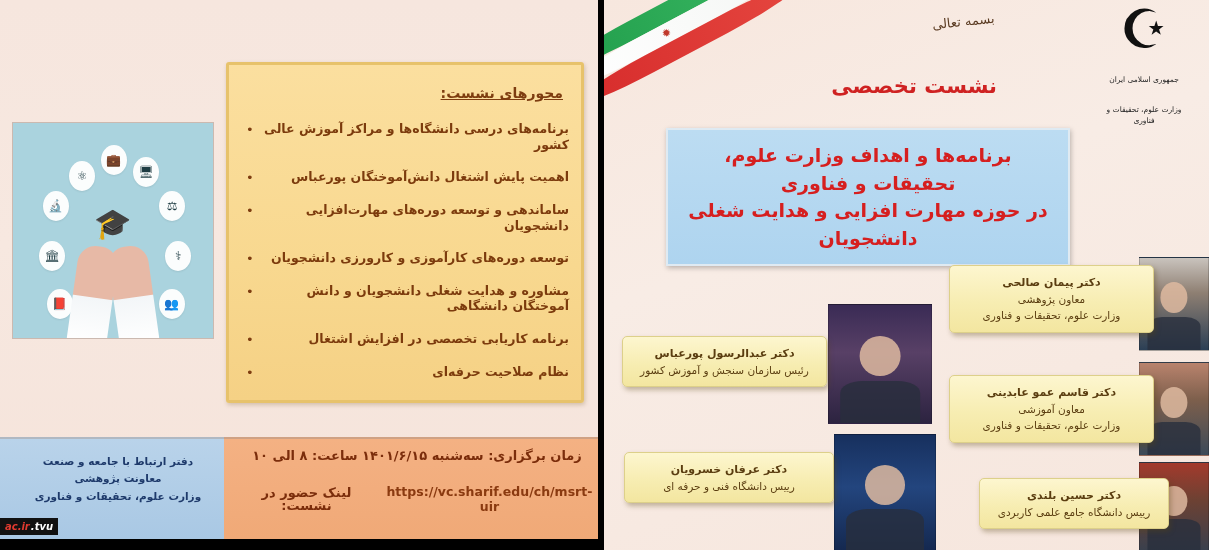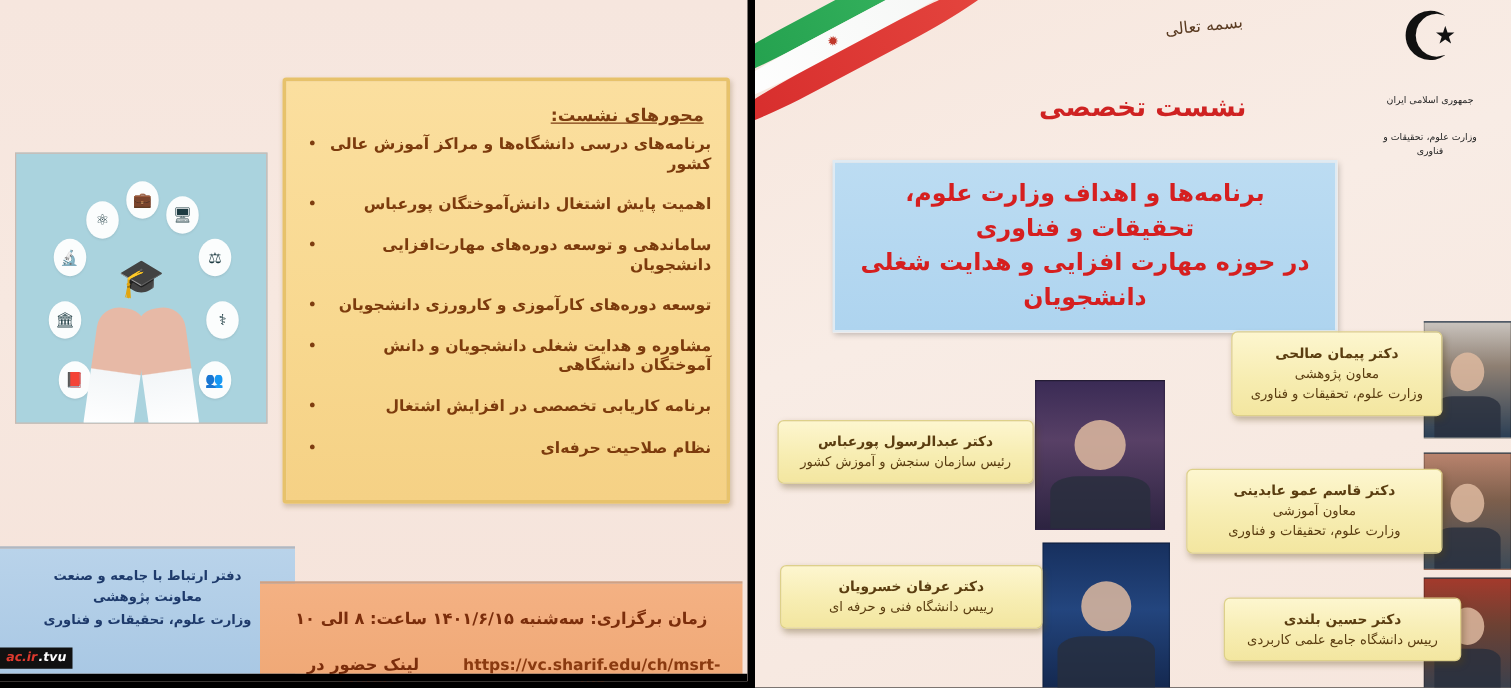--- a/index.html
+++ b/index.html
@@ -49,21 +49,21 @@
   .topics-card{
     position:absolute;right:14px;top:62px;width:358px;height:341px;
     background:linear-gradient(180deg,#fbdf9f 0%,#f8d88f 60%,#f5d185 100%);
     border:3px solid #e7c26b;border-radius:3px;
     box-shadow:1px 2px 4px rgba(120,90,40,.28);
     padding:10px 12px 8px 10px;box-sizing:border-box;
     text-align:right;direction:rtl;
   }
   .topics-title{
     color:#7e3d10;font-weight:bold;font-size:14px;
-    text-decoration:underline;margin:10px 6px 6px 0;
+    text-decoration:underline;margin:10px 6px 20px 0;
   }
   .topic-row{
     display:flex;flex-direction:row-reverse;align-items:flex-start;
     justify-content:flex-start;margin:0 0 17px 0;
   }
   .topic-bullet{
     color:#7e3d10;font-size:13px;line-height:1;margin:2px 2px 0 7px;flex:0 0 auto;
   }
   .topic-text{
     color:#7c3b0d;font-size:12.5px;font-weight:bold;line-height:1.25;
@@ -72,23 +72,23 @@
 
   
   .band-org{
     position:absolute;left:0;bottom:6px;width:236px;height:102px;
     background:linear-gradient(180deg,#b9d3ea 0%,#a9c8e4 100%);
     box-sizing:border-box;padding:14px 10px 0 10px;text-align:center;
     border-top:2px solid #b0b8c2;
   }
   .band-org div{color:#1e3a6b;font-size:10.5px;font-weight:bold;line-height:1.65;}
   .band-time{
-    position:absolute;left:208px;bottom:6px;width:386px;height:74px;
+    position:absolute;left:224px;bottom:6px;width:386px;height:102px;
     background:linear-gradient(180deg,#f4b183 0%,#f0a977 100%);
-    box-sizing:border-box;padding:22px 14px 0 14px;text-align:center;
+    box-sizing:border-box;padding:10px 14px 0 14px;text-align:center;
     border-top:2px solid #cfa184;
   }
   .band-time .ln{color:#7b2d0b;font-size:13px;font-weight:bold;line-height:1;}
   .band-time .ln1{margin-bottom:22px;}
   .band-time .row2{display:flex;flex-direction:row-reverse;align-items:center;justify-content:center;gap:8px;}
   .band-time .url{
     color:#8a3a10;font-size:12.5px;font-weight:bold;direction:ltr;unicode-bidi:bidi-override;
   }
   .watermark{
     position:absolute;left:0;bottom:10px;width:58px;height:17px;background:#111;
@@ -139,21 +139,21 @@
   .namecard{
     position:absolute;
     background:linear-gradient(180deg,#fdf6cf 0%,#f7edb2 55%,#f3e6a0 100%);
     border:1px solid #ddd08a;border-radius:5px;
     box-shadow:2px 3px 5px rgba(90,70,20,.35);
     padding:8px 10px;box-sizing:border-box;text-align:center;
   }
   .namecard .nm{color:#5a3d10;font-size:11px;font-weight:bold;line-height:1.55;}
   .namecard .rl{color:#5a3d10;font-size:10.5px;line-height:1.55;}
 
-  .c-salehi{right:55px;top:265px;width:169px;}
+  .c-salehi{right:55px;top:265px;width:205px;}
   .c-abedini{right:55px;top:375px;width:205px;}
   .c-bolandi{right:40px;top:478px;width:190px;}
   .c-pourabbas{left:18px;top:336px;width:205px;}
   .c-khosroviyan{left:20px;top:452px;width:210px;}
 
   .photo{
     position:absolute;overflow:hidden;border:1px solid rgba(0,0,0,.18);
   }
   .p-salehi{right:0px;top:257px;width:68px;height:92px;
     background:linear-gradient(180deg,#c9c3bd 0%,#8e7f72 38%,#2b3f55 100%);}

